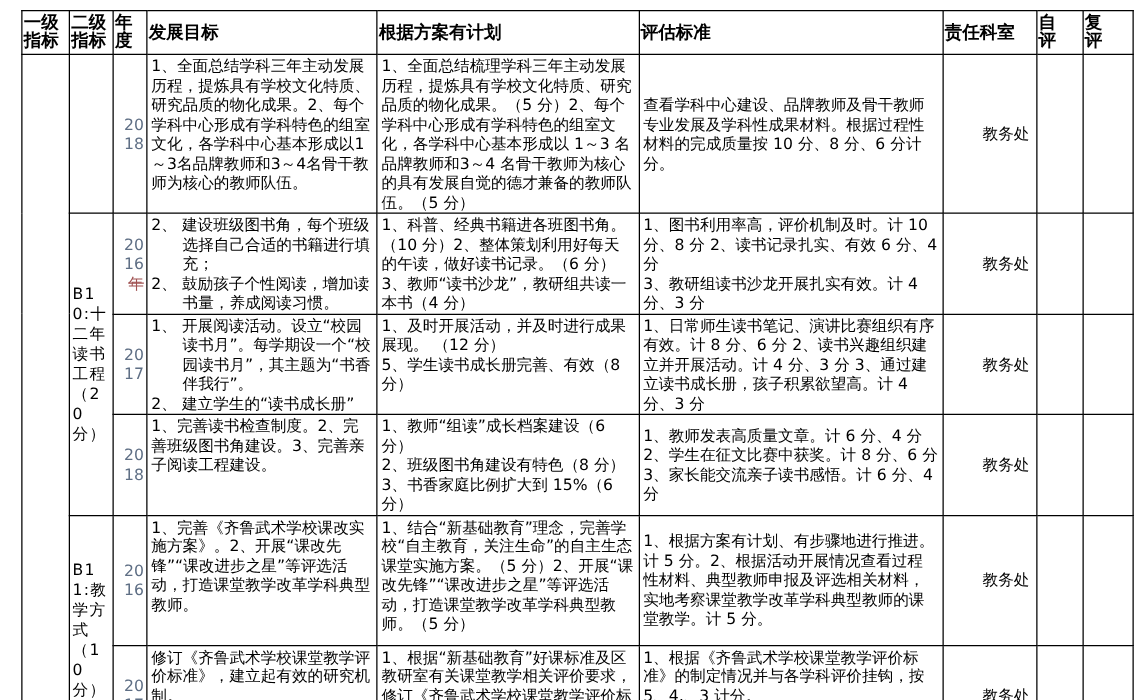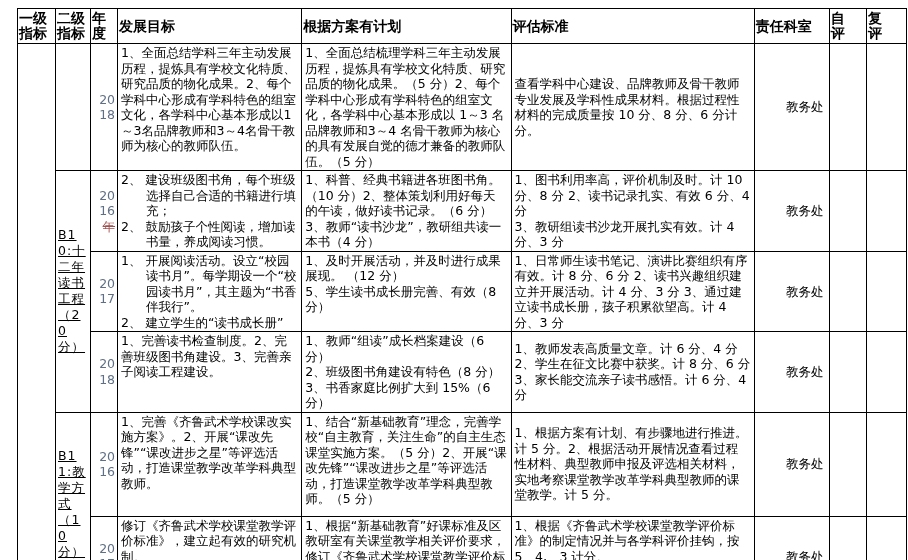--- a/index.html
+++ b/index.html
@@ -36,21 +36,21 @@
     padding:2px 1px;
   }
   td.year {
     text-align:right; vertical-align:middle;
     word-break:break-all; padding:1px 2px;
     color:#5f6f85;
   }
   td.year .strike { color:#a05252; text-decoration:line-through; display:inline; }
   td.sec {
     vertical-align:middle; word-break:break-all;
-    padding:1px 2px; letter-spacing:1px; line-height:16px;text-decoration:underline;
+    padding:1px 2px; letter-spacing:1px; line-height:16px;
   }
   td.std { vertical-align:middle;margin-left:22px; }
   td.dept { text-align:center; vertical-align:middle;padding-left:29px; }
   td.blank { vertical-align:middle; }
   .hang .li { padding-left:2em; text-indent:-2em; }
 </style>
 </head>
 <body>
 
 <div class="page">

